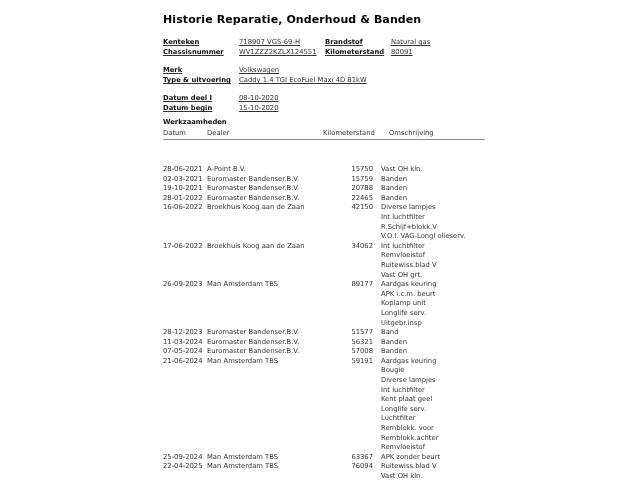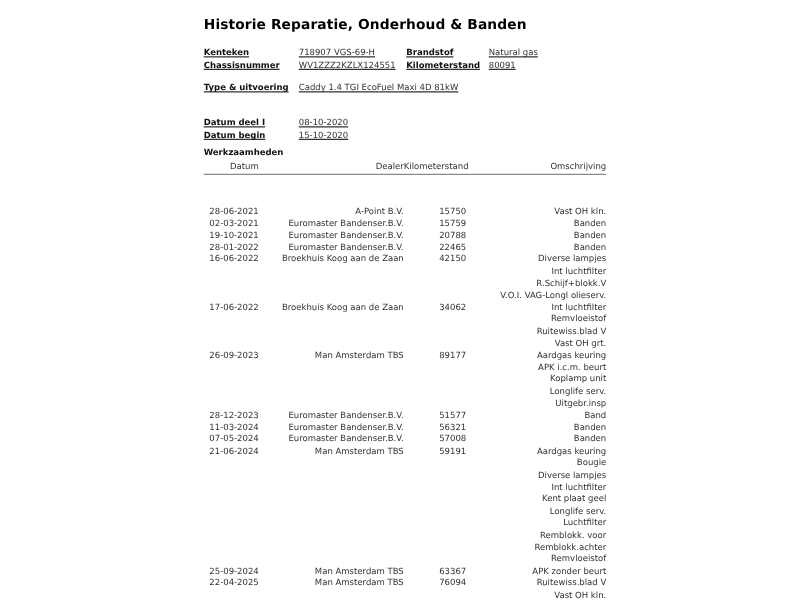--- a/index.html
+++ b/index.html
@@ -39,21 +39,21 @@
     display:grid; grid-template-columns:44px 116px 50px 1fr;
     border-bottom:1px solid #8a8a8a;
     padding-bottom:2px; color:#333333;
   }
   .t-head .col-oms { padding-left:16px; }
   .t-body { padding-top:1px;margin-top:24px; }
   .t-row {
     display:grid; grid-template-columns:44px 116px 50px 1fr;
     line-height:9.6px; align-items:start;
   }
-  .t-cell { white-space:nowrap;text-align:right; }
+  .t-cell { white-space:nowrap; }
   .col-km { text-align:right; }
   .col-oms { padding-left:8px; }
 </style>
 </head>
 <body>
 
 <div class="page">
   <div class="content">
 
     <div class="doc-title">Historie Reparatie, Onderhoud &amp; Banden</div>
@@ -67,20 +67,24 @@
       </div>
       <div class="info-row">
         <span class="lbl">Chassisnummer</span>
         <span class="val">WV1ZZZ2KZLX124551</span>
         <span class="lbl">Kilometerstand</span>
         <span class="val">80091</span>
       </div>
     </div>
 
     <div class="info-block ib-2">
+      <div class="info-row">
+        <span class="lbl">Merk</span>
+        <span class="val">Volkswagen</span>
+      </div>
       <div class="info-row">
         <span class="lbl">Type &amp; uitvoering</span>
         <span class="val">Caddy 1.4 TGI EcoFuel Maxi 4D 81kW</span>
       </div>
     </div>
 
     <div class="info-block ib-3">
       <div class="info-row">
         <span class="lbl">Datum deel I</span>
         <span class="val">08-10-2020</span>

